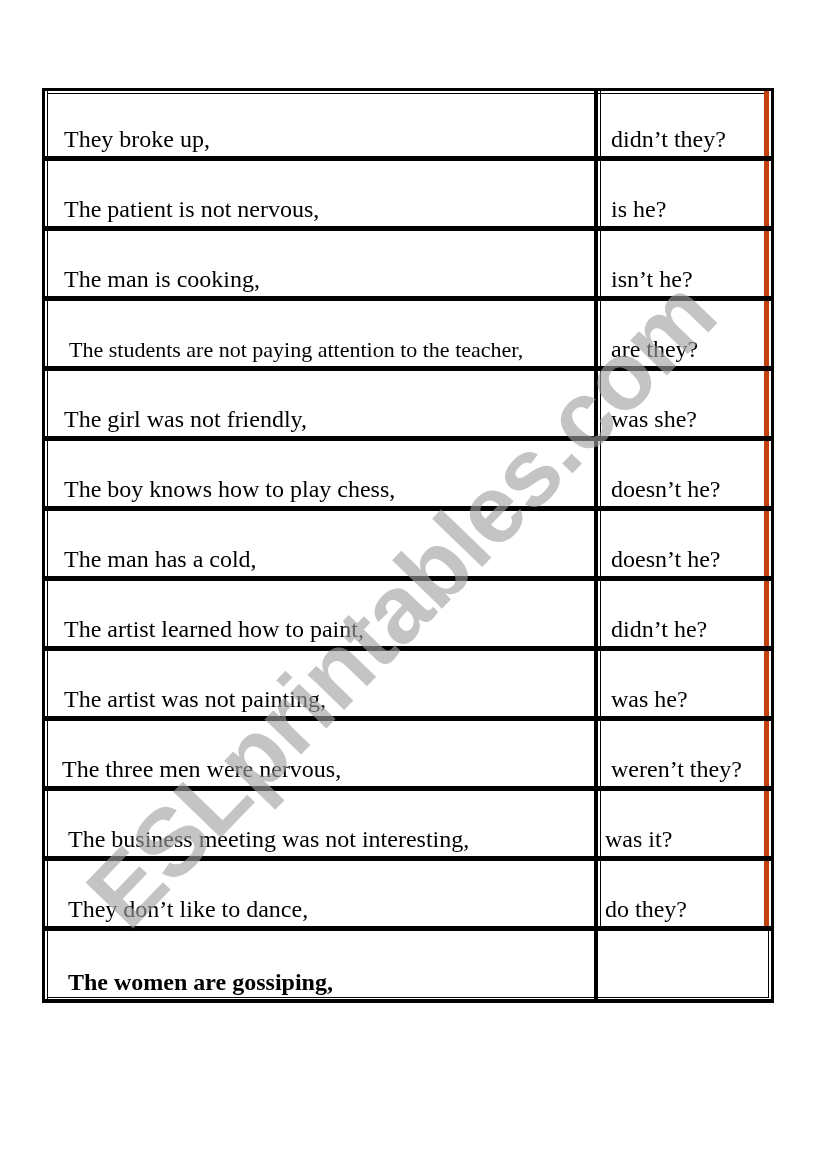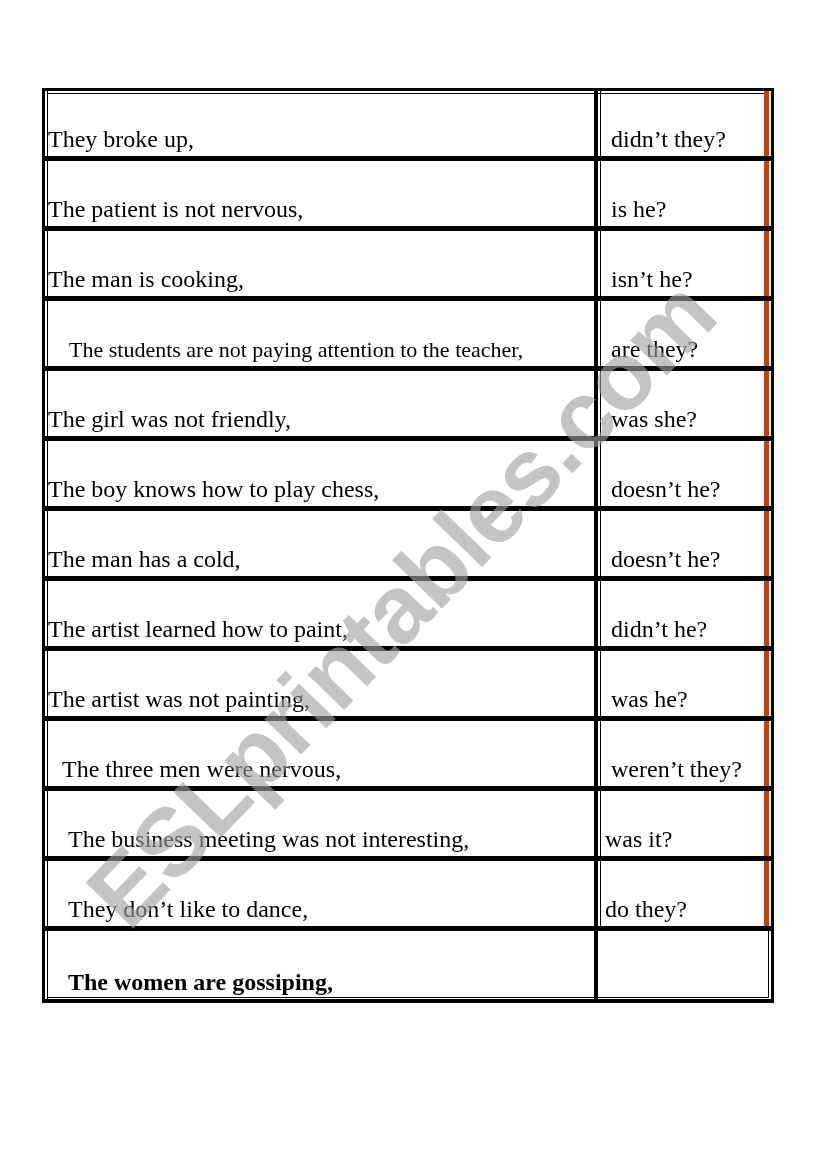--- a/index.html
+++ b/index.html
@@ -50,20 +50,21 @@
     box-sizing: border-box;
     display: flex;
     align-items: flex-end;
     padding-bottom: 6px;
     font-size: 24px;
     line-height: 1;
     white-space: nowrap;
   }
   .cell-statement {
     width: 551px;
+    padding-left: 16px;
     border-left: 1px solid #000;
     margin-left: 2px;
     border-right: 4px solid #000;
   }
   .cell-tag {
     flex: 1;
     padding-left: 10px;
     border-left: 1px solid #000;
     margin-left: 2px;
     border-right: 5px solid #c2410c;

